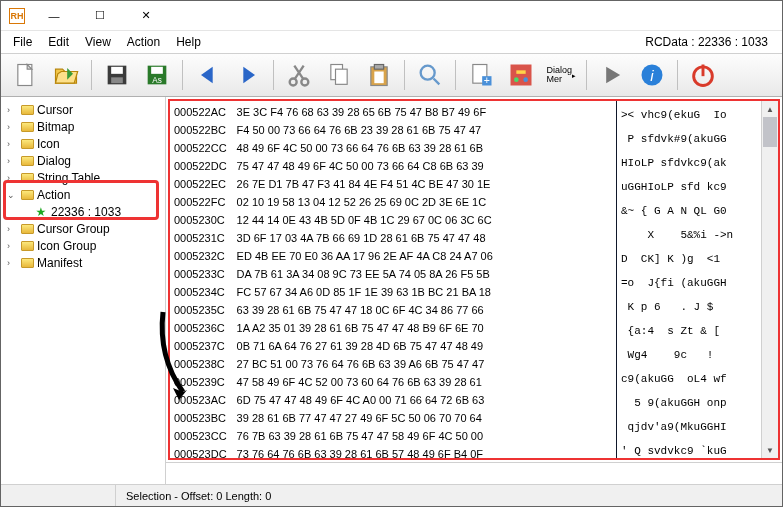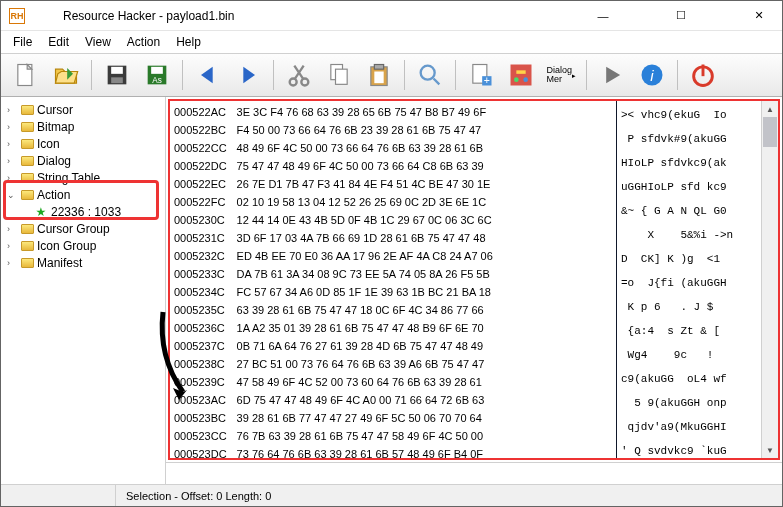--- a/index.html
+++ b/index.html
@@ -1,18 +1,18 @@
 <!DOCTYPE html>
 <html><head>
 <meta charset="utf-8">
 <style>
 * { margin: 0; padding: 0; box-sizing: border-box; font-family: 'Segoe UI', Tahoma, sans-serif; }
 body { width: 783px; height: 507px; background: #fff; display: flex; flex-direction: column; border: 1px solid #646464; overflow: hidden; }
 
-.titlebar { height: 30px; background: #fff; display: flex; align-items: center; padding: 0 0 0 8px; border-bottom: 1px solid #e5e5e5; gap: 32px; }
+.titlebar { height: 30px; background: #fff; display: flex; align-items: center; padding: 0 0 0 8px; border-bottom: 1px solid #e5e5e5; }
 .titlebar .app-icon { width: 16px; height: 16px; margin-right: 6px; display: flex; align-items: center; justify-content: center; font-size: 9px; font-weight: bold; color: #d97706; border: 1px solid #d97706; }
 .titlebar .title { font-size: 12px; flex: 1; }
 .winbtn { width: 46px; height: 30px; display: flex; align-items: center; justify-content: center; font-size: 11px; color: #000; }
 
 .menubar { height: 22px; display: flex; align-items: center; padding: 0 4px; font-size: 12px; }
 .menu-item { padding: 2px 8px; }
 .menu-right { margin-left: auto; padding-right: 10px; font-size: 12px; }
 
 .toolbar { height: 44px; background: linear-gradient(#fdfdfd, #e9e9e9); border-top: 1px solid #d0d0d0; border-bottom: 1px solid #b0b0b0; display: flex; align-items: center; padding: 0 6px; gap: 2px; }
 .tbtn { width: 38px; height: 38px; display: flex; align-items: center; justify-content: center; border: 1px solid transparent; border-radius: 3px; }
@@ -50,32 +50,32 @@
 
 .arrow-svg { position: absolute; left: 152px; top: 210px; z-index: 10; pointer-events: none; }
 
 svg.ico { width: 28px; height: 28px; }
 </style>
 </head>
 <body>
 
 <div class="titlebar">
   <div class="app-icon">RH</div>
-  <div class="title">Resource Hacker - payload1.bin</div>
   <div class="winbtn">—</div>
   <div class="winbtn">☐</div>
   <div class="winbtn close">✕</div>
 </div>
 
 <div class="menubar">
   <div class="menu-item">File</div>
   <div class="menu-item">Edit</div>
   <div class="menu-item">View</div>
   <div class="menu-item">Action</div>
   <div class="menu-item">Help</div>
+  <div class="menu-right">RCData : 22336 : 1033</div>
 </div>
 
 <div class="toolbar">
   <div class="tbtn">
       <svg class="ico" viewBox="0 0 24 24">
         <rect x="5" y="3" width="12" height="18" fill="#fff" stroke="#888"></rect>
         <polygon points="13,3 17,7 13,7" fill="#ddd" stroke="#888"></polygon>
       </svg>
     </div>
   <div class="tbtn">

